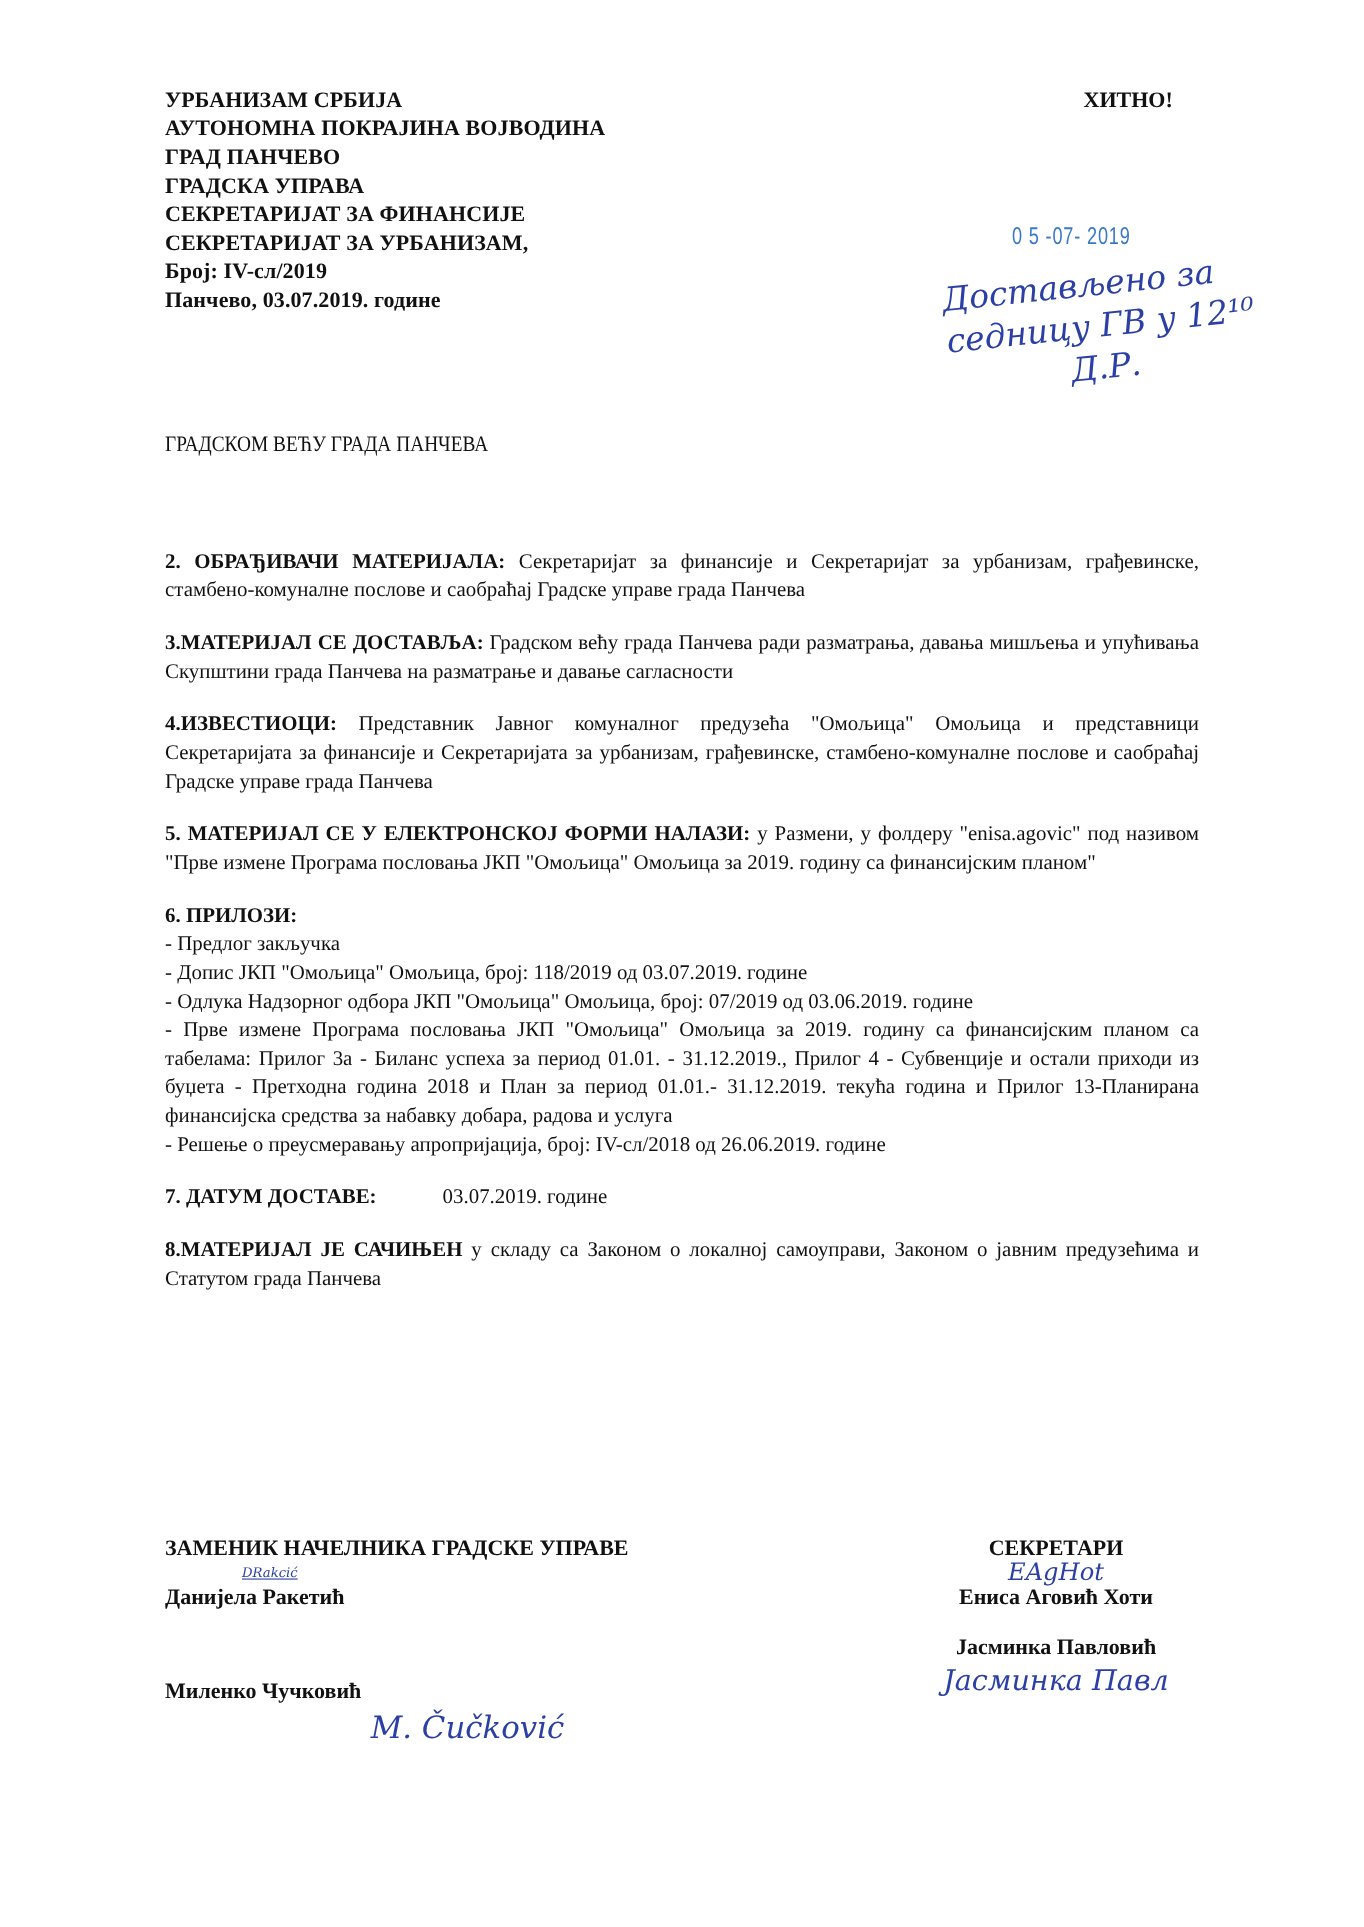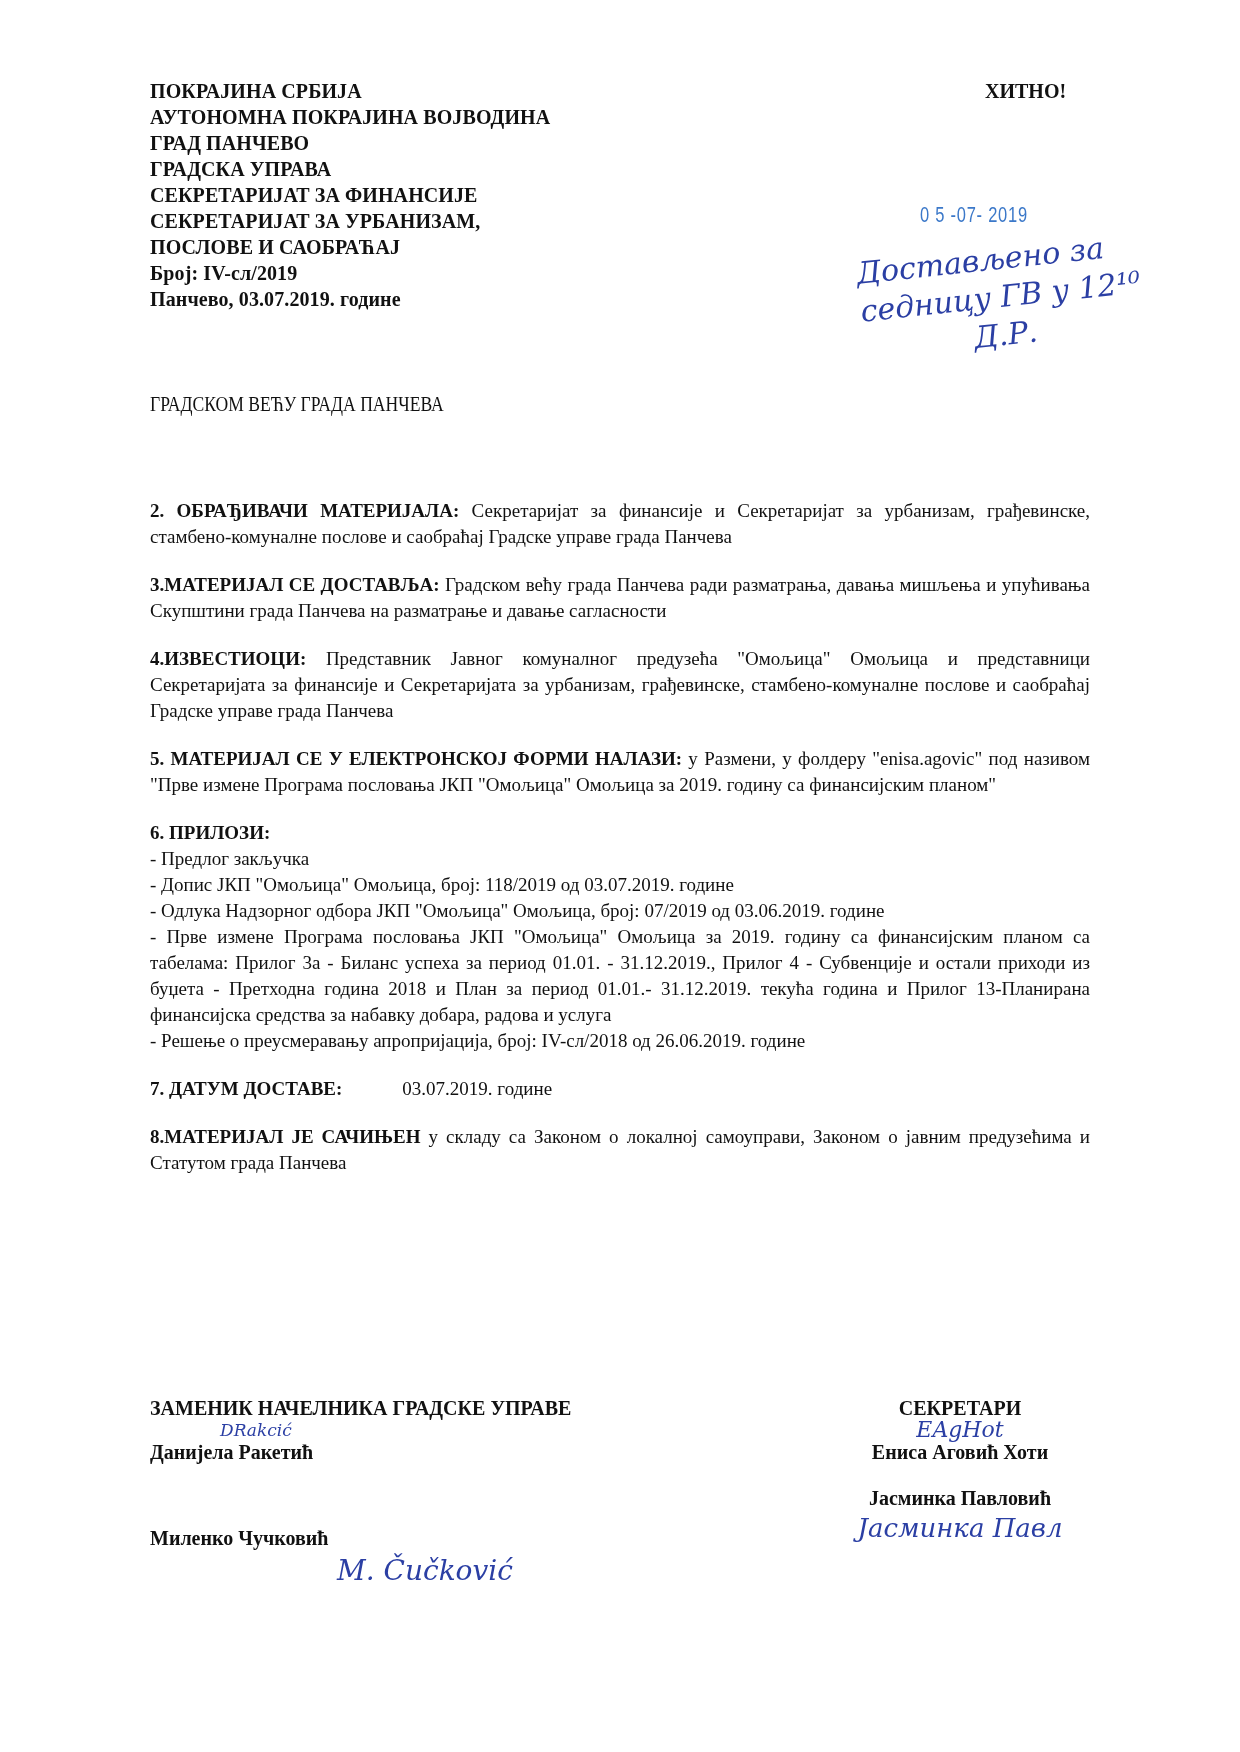--- a/index.html
+++ b/index.html
@@ -20,27 +20,26 @@
   .sig-left { position: absolute; left: 0; top: 0; width: 520px; }
   .sig-right { position: absolute; right: 0; top: 0; width: 260px; text-align: center; }
   .sig-scribble { font-family: "DejaVu Serif", serif; font-style: italic; font-weight: normal; color: #2b3fa4; }
 </style>
 </head>
 <body>
 
 <div class="page">
 
   <div class="header-block">
-    <div>ПОКРАЈИНА СРБИЈА</div>
+    <div>УРБАНИЗАМ СРБИЈА</div>
     <div>АУТОНОМНА ПОКРАЈИНА ВОЈВОДИНА</div>
     <div>ГРАД ПАНЧЕВО</div>
     <div>ГРАДСКА УПРАВА</div>
     <div>СЕКРЕТАРИЈАТ ЗА ФИНАНСИЈЕ</div>
     <div>СЕКРЕТАРИЈАТ ЗА УРБАНИЗАМ,</div>
-    <div>ПОСЛОВЕ И САОБРАЋАЈ</div>
     <div>Број: IV-сл/2019</div>
     <div>Панчево, 03.07.2019. године</div>
   </div>
 
   <div class="urgent">ХИТНО!</div>
 
   <div class="stamp">0 5 -07- 2019</div>
 
   <div class="handwriting hw-note">
     <div>Достављено за</div>
@@ -66,21 +65,21 @@
     </div>
 
     <div class="item"><b>7. ДАТУМ ДОСТАВЕ:</b><span style="margin-left:60px;">03.07.2019. године</span></div>
 
     <div class="item"><b>8.МАТЕРИЈАЛ ЈЕ САЧИЊЕН</b><span> у складу са  Законом о локалној самоуправи, Законом о јавним предузећима и Статутом града Панчева</span></div>
   </div>
 
   <div class="signatures">
     <div class="sig-left">
       <div>ЗАМЕНИК НАЧЕЛНИКА ГРАДСКЕ УПРАВЕ</div>
-      <div class="sig-scribble" style="font-size:17px;line-height:18px;padding-left:70px;">DRakcić</div>
+      <div class="sig-scribble" style="font-size:12px;line-height:18px;padding-left:70px;text-decoration:underline;">DRakcić</div>
       <div>Данијела Ракетић</div>
       <div style="height:60px;"></div>
       <div>Миленко Чучковић</div>
       <div class="sig-scribble" style="font-size:28px;line-height:40px;padding-left:30px;text-align:center;">M. Čučković</div>
     </div>
     <div class="sig-right">
       <div>СЕКРЕТАРИ</div>
       <div class="sig-scribble" style="font-size:22px;line-height:18px;">EAgHot</div>
       <div>Ениса Аговић Хоти</div>
       <div style="height:20px;"></div>

